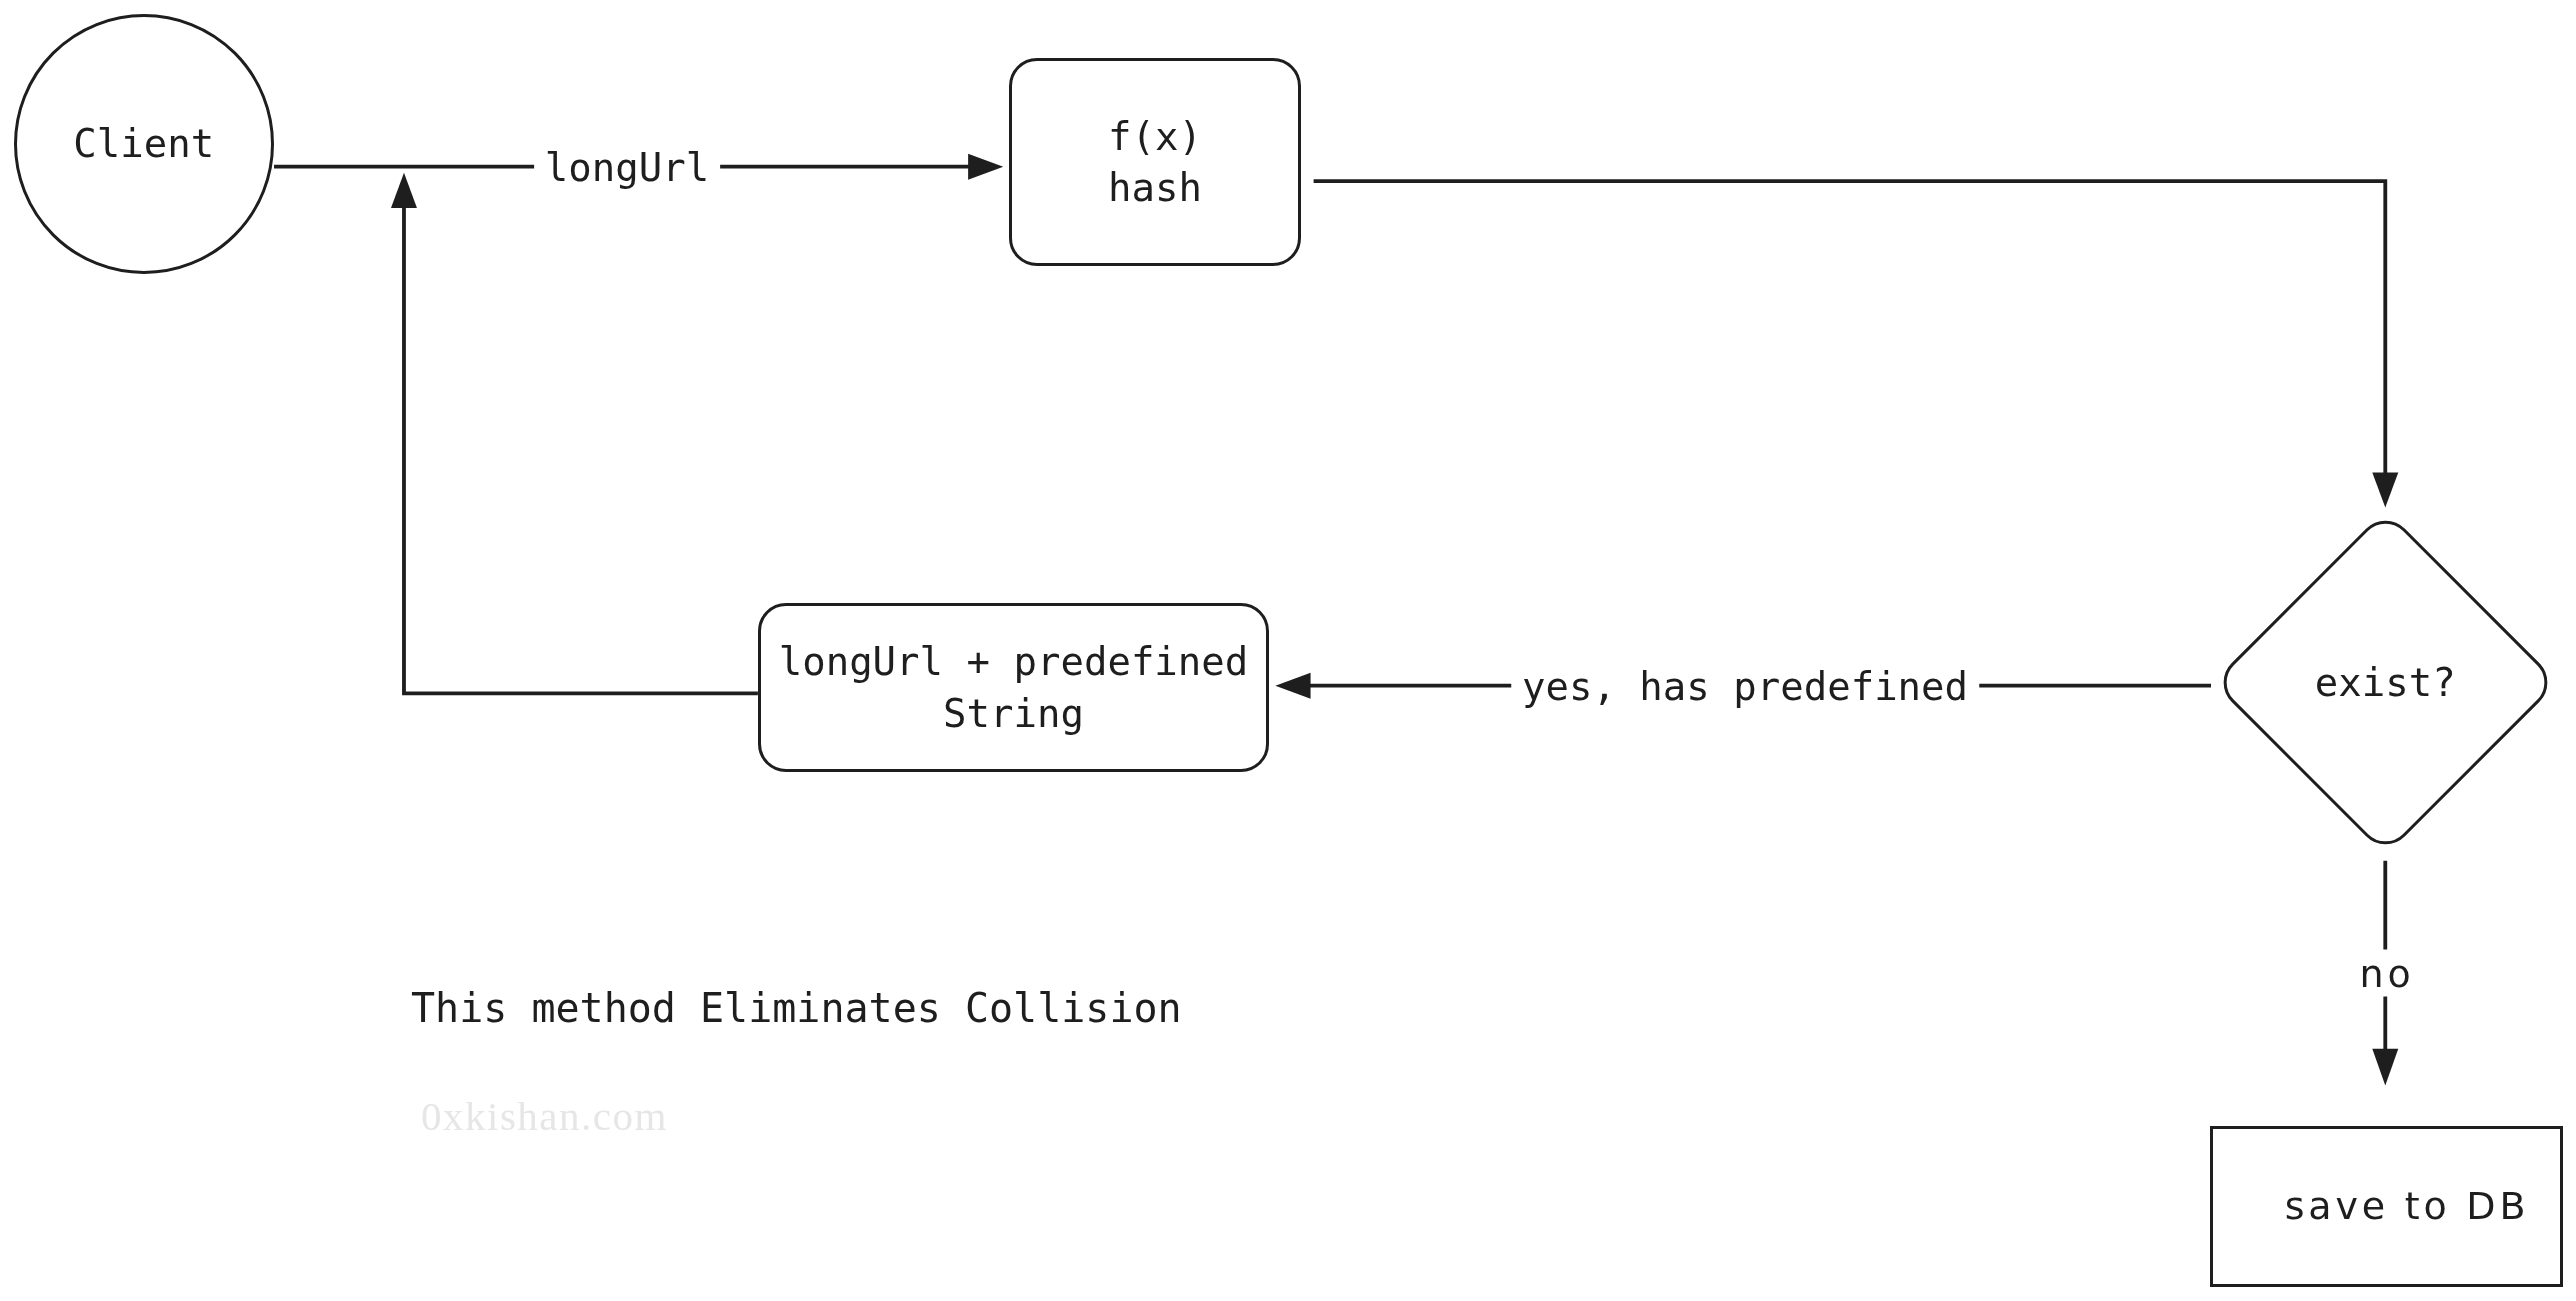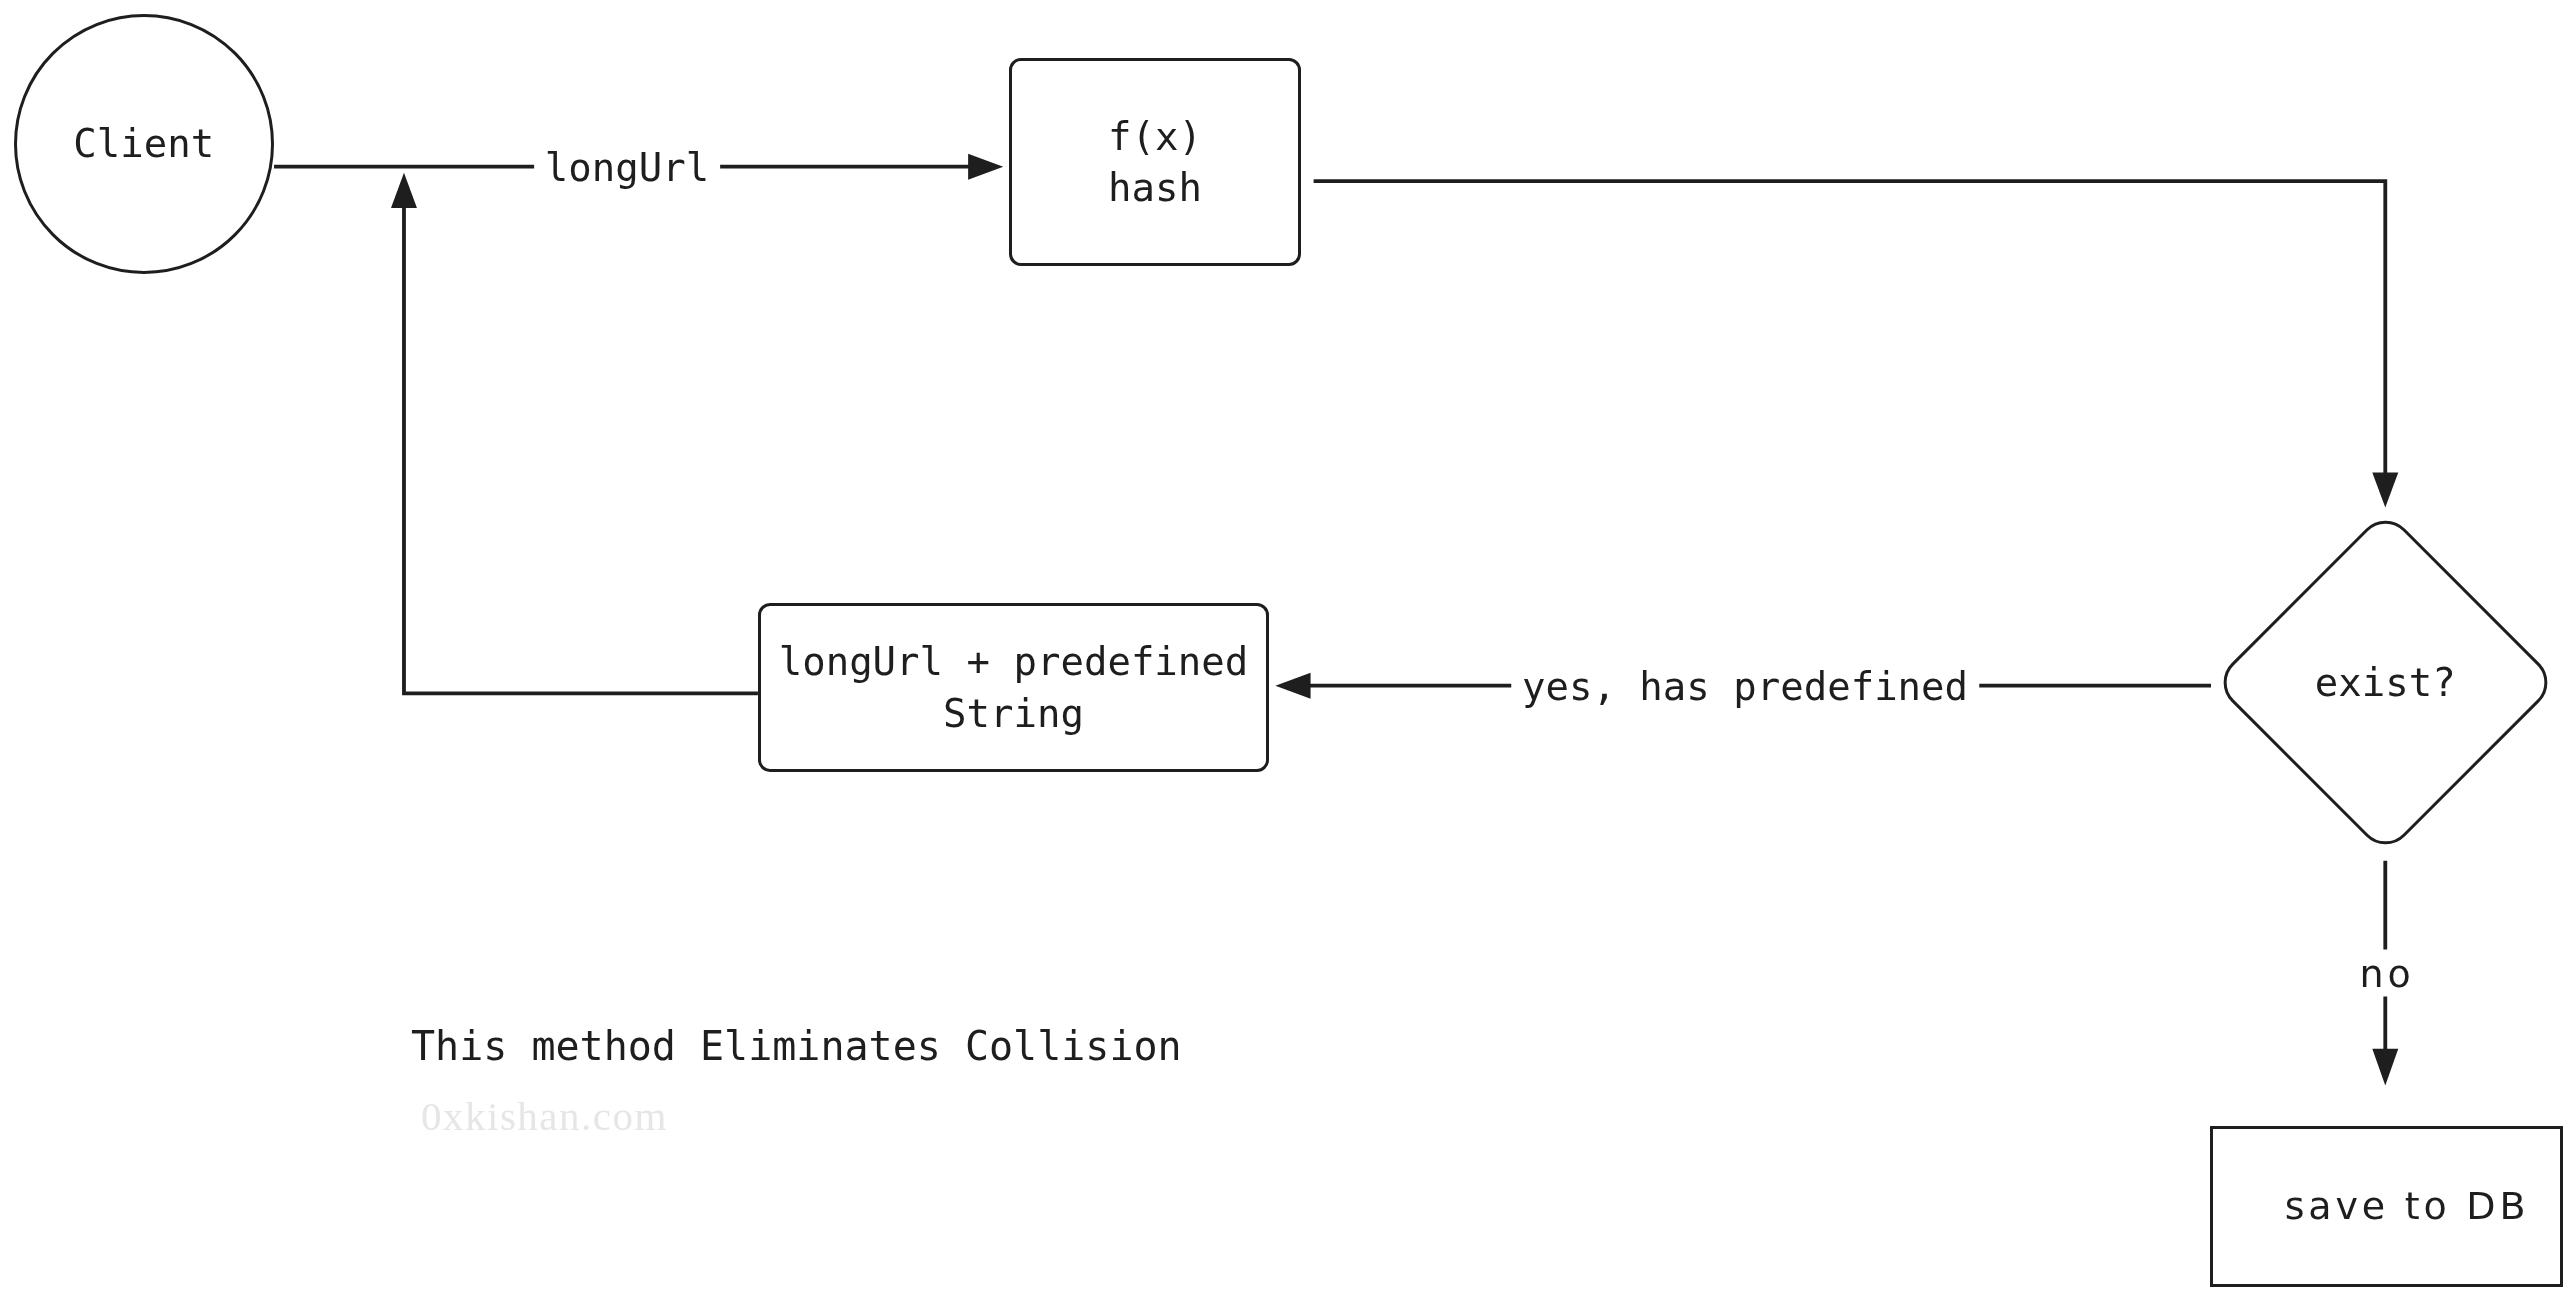--- a/index.html
+++ b/index.html
@@ -27,21 +27,21 @@
   .arrowhead{fill:var(--stroke);stroke:none;}
   .node{
     position:absolute;box-sizing:border-box;
     border:3.8px solid var(--stroke);
     background:var(--background);
     display:flex;align-items:center;justify-content:center;
     text-align:center;color:var(--text);
     font-size:39px;line-height:1.32;
   }
   .node.circle{border-radius:50%;}
-  .node.rounded{border-radius:12px;}
+  .node.rounded{border-radius:28px;}
   .node.diamond{border-radius:27.5px;transform:rotate(45deg);}
   .node.diamond .inner{transform:rotate(-45deg);}
   .node.rect{border-radius:0;padding-left:41px;}
   .handfont{
     font-family:"DejaVu Sans", sans-serif;
     letter-spacing:3.8px;
   }
   .edge-label{
     position:absolute;transform:translate(-50%,-50%);
     background:var(--background);
@@ -116,18 +116,18 @@
   <div class="node rect handfont" style="left:2210px; top:1126px; width:353px; height:161px; font-size:38px;">
     <span>save to DB</span>
   </div>
 
   <div class="edge-label" style="left:627px; top:167px;">longUrl</div>
 
   <div class="edge-label" style="left:1745px; top:686px;">yes, has predefined</div>
 
   <div class="edge-label handfont" style="left:2387px; top:973px; font-size:38px;text-align:right;">no</div>
 
-  <div class="note" style="left:411px; top:985px;margin-top:38px;">This method Eliminates Collision</div>
+  <div class="note" style="left:411px; top:985px;">This method Eliminates Collision</div>
 
   <div class="watermark" style="left:421px; top:1092px;">0xkishan.com</div>
 
 </div>
 
 
 </body></html>

